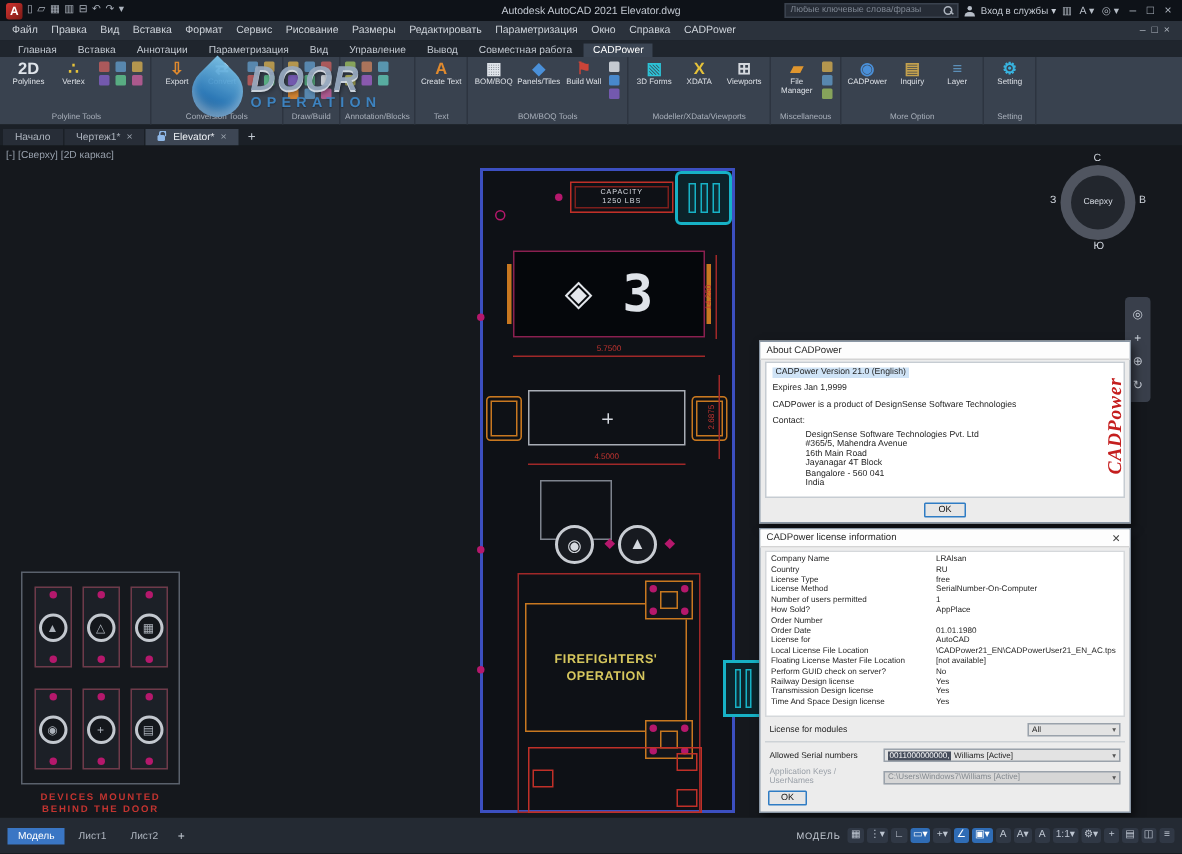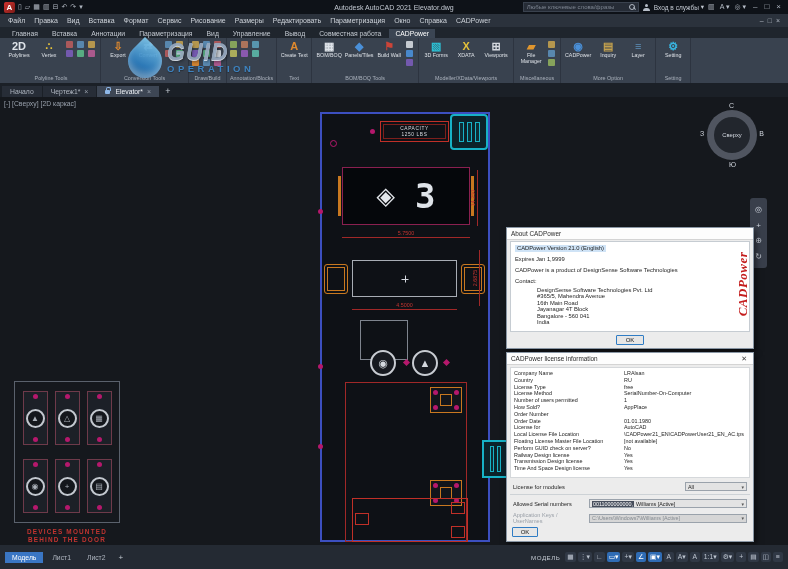--- a/index.html
+++ b/index.html
@@ -571,20 +571,24 @@
     <div class="sym" style="left:48px;top:236px;">
         <span style="position:static;">◉</span>
       </div>
     <div class="sym" style="left:90px;top:236px;">
         <span style="position:static;">▲</span>
       </div>
     <span class="mdot" style="left:82px;top:246px;"></span>
     <span class="mdot" style="left:122px;top:246px;"></span>
 
     <div class="redbox-outer"></div>
+    <div class="ff-box">
+      <div>FIREFIGHTERS'</div>
+      <div>OPERATION</div>
+    </div>
 
     <div class="hinge" style="left:108px;top:273px;">
       <span class="hcorner" style="left:2px;top:2px;"></span>
         <span class="hcorner" style="right:2px;top:2px;"></span>
       <span class="hcorner" style="left:2px;bottom:2px;"></span>
         <span class="hcorner" style="right:2px;bottom:2px;"></span>
       <span class="hcen"></span>
     </div>
     <div class="hinge" style="left:108px;top:366px;">
       <span class="hcorner" style="left:2px;top:2px;"></span>
@@ -782,16 +786,16 @@
         <span class="sticon">▤</span>
         <span class="sticon">◫</span>
         <span class="sticon">≡</span>
       </span>
   </div>
 </div>
 
 <div class="watermark">
   <div class="wm-drop"></div>
   <div class="wm-text">
-    <span class="wm-line1">GUID</span>
+    <span class="wm-line1">DOOR</span>
     <span class="wm-line2">OPERATION</span>
   </div>
 </div>
 
 </body></html>

